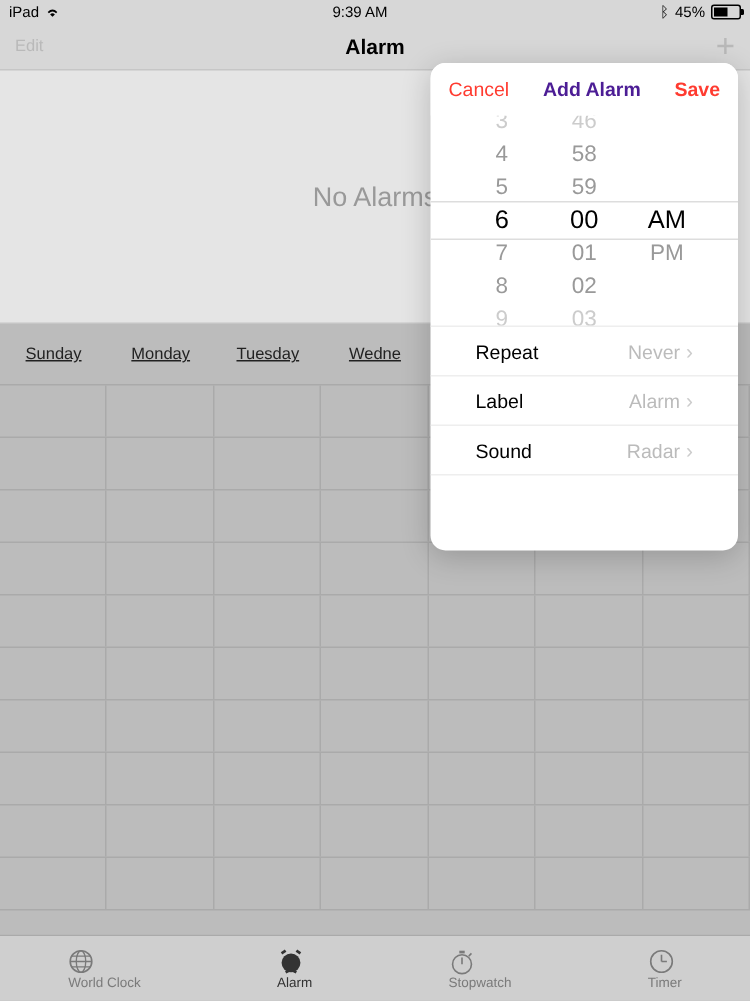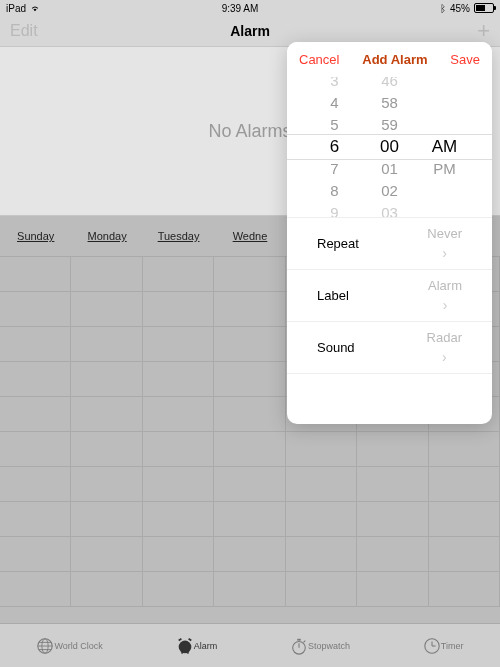--- a/index.html
+++ b/index.html
@@ -6,57 +6,57 @@
 body { width: 500px; height: 667px; background: #d7d7d7; position: relative; overflow: hidden; }
 
 .status-bar { height: 16px; display: flex; justify-content: space-between; align-items: center; padding: 0 6px; font-size: 10px; color: #000; }
 .status-left, .status-right { display: flex; align-items: center; gap: 4px; }
 .wifi-icon { width: 10px; height: 8px; }
 .battery-icon { width: 20px; height: 10px; border: 1px solid #000; border-radius: 2px; position: relative; }
 .battery-fill { position: absolute; left: 1px; top: 1px; bottom: 1px; right: 8px; background: #000; }
 .battery-tip { position: absolute; right: -3px; top: 2px; width: 2px; height: 4px; background: #000; border-radius: 0 1px 1px 0; }
 
 .nav-bar { height: 30px; display: flex; align-items: center; justify-content: space-between; padding: 0 10px; }
-.nav-edit { color: #b9b9b9; font-size: 16px; }
+.nav-edit { color: #b9b9b9; font-size: 11px; }
 .nav-title { font-weight: 600; font-size: 14px; color: #000; position: absolute; left: 50%; transform: translateX(-50%); }
 .nav-plus { font-size: 22px; color: #b9b9b9; line-height: 1; }
 
 .empty-area { height: 170px; background: #e5e5e5; display: flex; align-items: center; justify-content: center; color: #999; font-size: 18px; border-top: 1px solid #c6c6c6; border-bottom: 1px solid #c6c6c6; }
 
 .grid-area { position: absolute; top: 216px; left: 0; right: 0; bottom: 40px; background: #bcbcbc; }
 .grid-header { display: flex; height: 40px; align-items: center; }
 .grid-header div { flex: 1; text-align: center; font-size: 11px; color: #222; text-decoration: underline; }
 .grid-rows { border-top: 1px solid #aaa; }
 .grid-row { height: 35px; border-bottom: 1px solid #aaa; display: flex; }
 .grid-cell { flex: 1; border-right: 1px solid #aaa; }
 
 .tab-bar { position: absolute; bottom: 0; left: 0; right: 0; height: 44px; background: #cfcfcf; border-top: 1px solid #aaa; display: flex; justify-content: space-around; align-items: center; }
-.tab-item { display: flex; align-items: center; gap: 0; color: #7a7a7a; font-size: 9px; }
+.tab-item { display: flex; flex-direction: column; gap: 0; color: #7a7a7a; font-size: 9px; }
 .tab-item.active { color: #333; }
 .tab-icon { width: 18px; height: 18px; }
 
 .popover { position: absolute; top: 42px; right: 8px; width: 205px; background: #fff; border-radius: 10px; box-shadow: 0 4px 20px rgba(0,0,0,0.2); overflow: hidden; }
 .popover-arrow { position: absolute; top: -8px; right: 14px; width: 16px; height: 16px; background: #fff; transform: rotate(45deg); }
 .popover-header { display: flex; justify-content: space-between; align-items: center; padding: 10px 12px; font-size: 13px; position: relative; z-index: 1; background: #fff; text-align: right; }
 .cancel-btn { color: #ff3b30; }
-.popover-title { font-weight: 600; color: #c2410c; }
-.save-btn { color: #ff3b30; font-weight: 400; }
+.popover-title { font-weight: 600; color: #4c1d95; }
+.save-btn { color: #ff3b30; font-weight: 700; }
 
 .picker { height: 140px; position: relative; overflow: hidden; }
 .picker-cols { display: flex; height: 100%; padding: 0 20px; }
 .picker-col { flex: 1; display: flex; flex-direction: column; align-items: center; justify-content: center; position: relative; }
 .picker-item { height: 22px; line-height: 22px; font-size: 15px; color: #ccc; text-align: center; }
 .picker-item.near { color: #999; }
 .picker-item.selected { color: #000; font-size: 17px; }
 .picker-sel-bar { position: absolute; left: 0; right: 0; top: 50%; transform: translateY(-50%); height: 26px; border-top: 1px solid #ddd; border-bottom: 1px solid #ddd; pointer-events: none; }
 
 .settings-list { border-top: 1px solid #eee; }
 .setting-row { display: flex; justify-content: space-between; align-items: center; padding: 8px 30px; border-bottom: 1px solid #eee; font-size: 13px; }
 .setting-label { color: #000; }
-.setting-value { color: #bbb; display: flex; align-items: center; gap: 4px; flex-direction: column; }
+.setting-value { color: #bbb; display: flex; align-items: center; gap: 4px; }
 .chevron { color: #ccc; font-size: 14px; }
 .toggle { width: 36px; height: 20px; background: #4cd964; border-radius: 10px; position: relative; }
 .toggle-knob { position: absolute; right: 2px; top: 2px; width: 16px; height: 16px; background: #fff; border-radius: 50%; box-shadow: 0 1px 2px rgba(0,0,0,0.3); }
 .popover-pad { height: 50px; }
 </style>
 </head>
 <body>
 
 <div class="status-bar">
   <div class="status-left">

